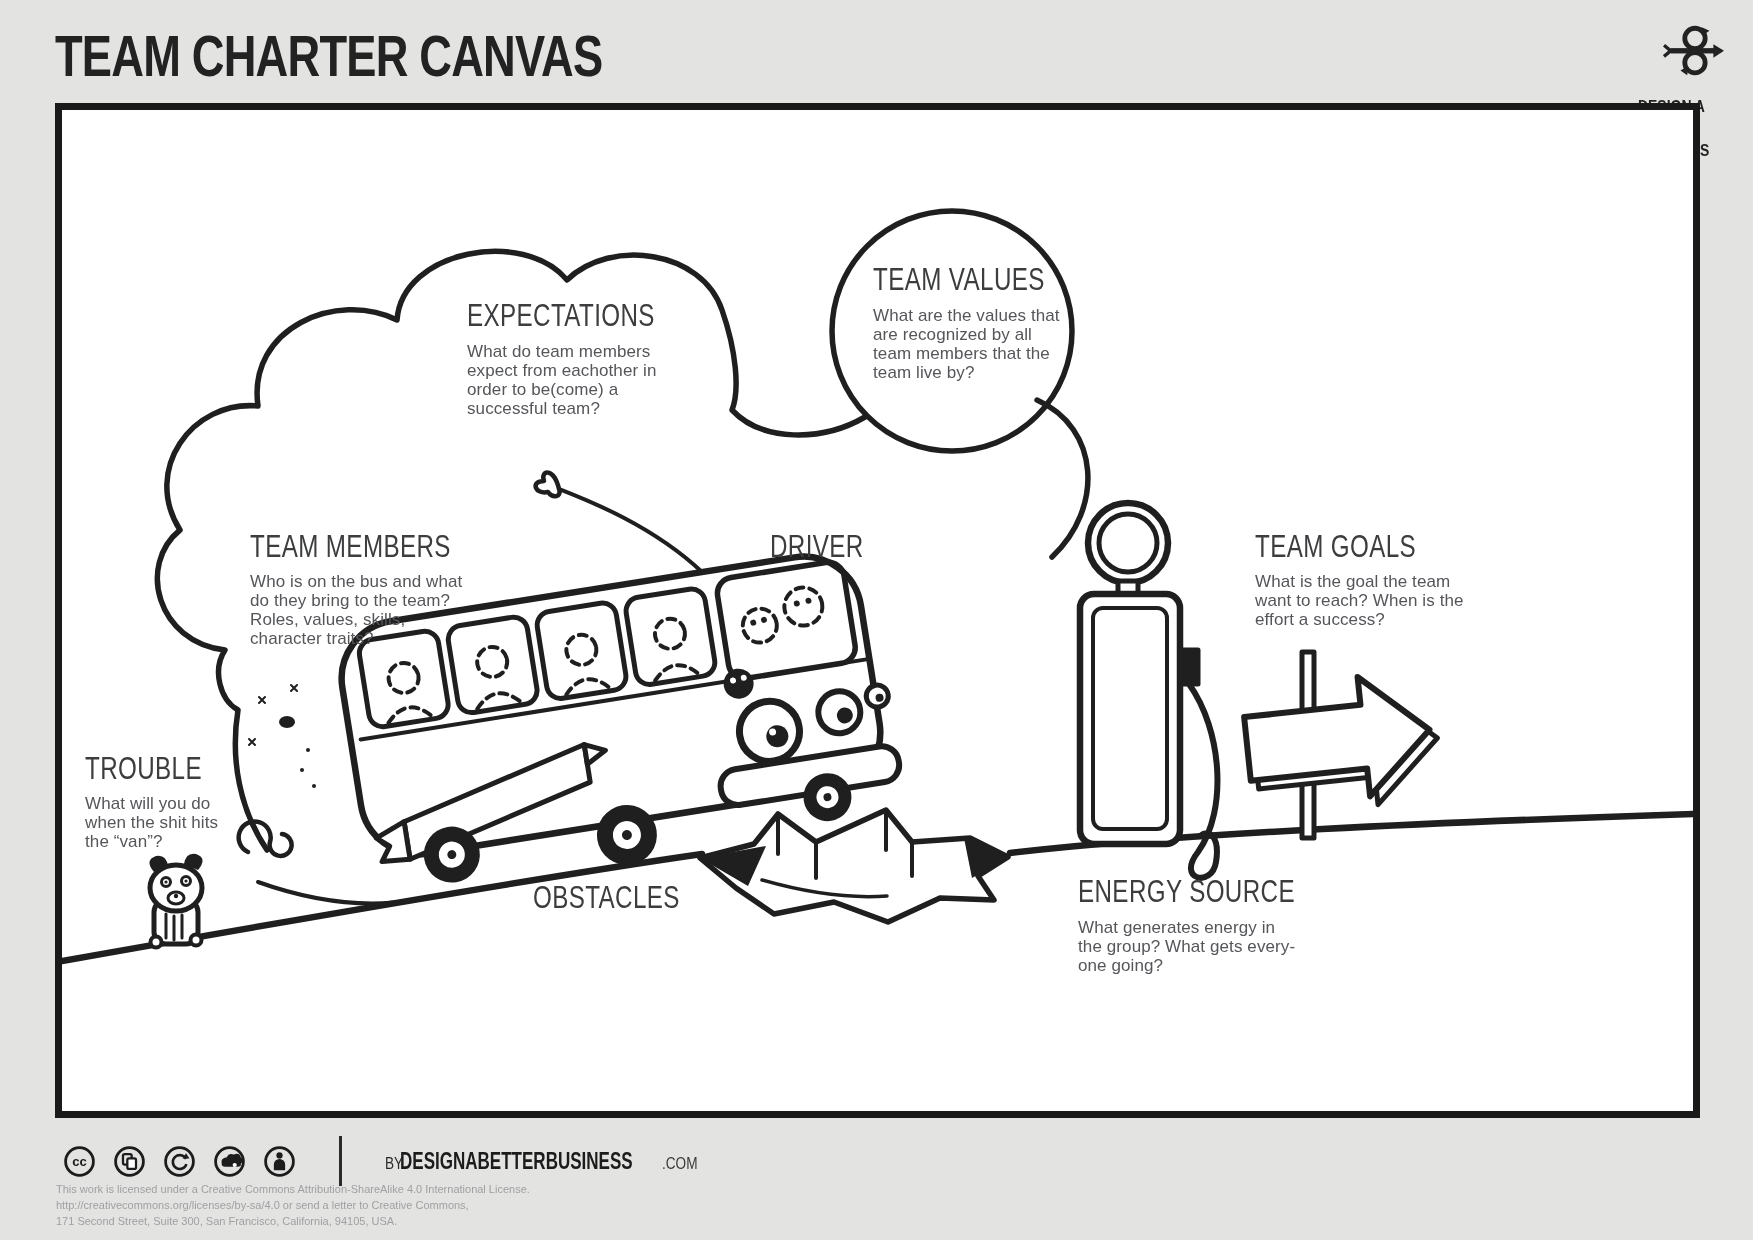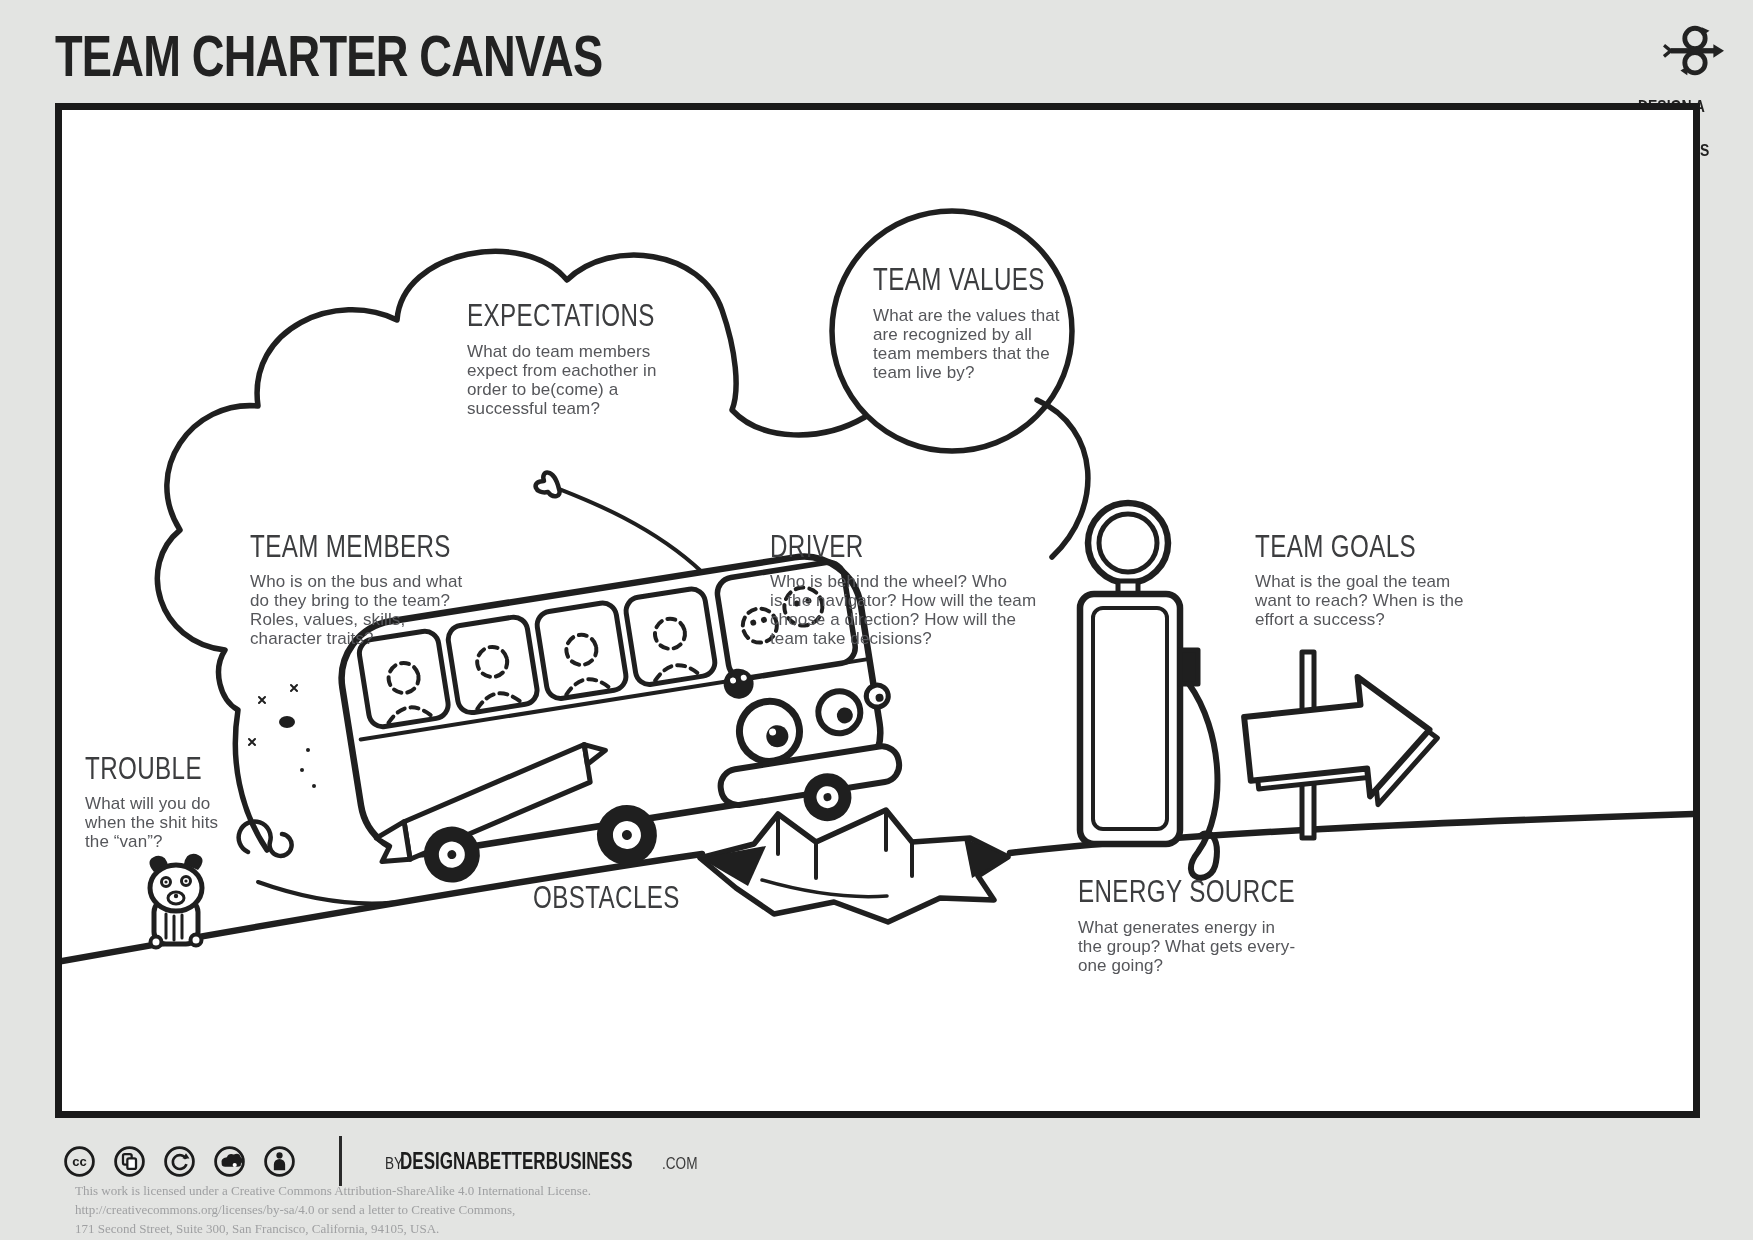--- a/index.html
+++ b/index.html
@@ -38,22 +38,22 @@
 
   .footer{position:absolute;left:63px;top:1136px;display:flex;align-items:center;gap:17px;}
   .cc-badge{width:33px;height:33px;flex:0 0 auto;}
   .foot-divider{width:3px;height:50px;background:#2a2a2a;margin:0 26px 0 26px;}
   .byline{display:flex;align-items:baseline;white-space:nowrap;}
   .byline .by{font-size:17px;color:#2a2a2a;transform:scaleX(.8);transform-origin:left bottom;display:inline-block;}
   .byline .brand-name{font-size:23px;font-weight:bold;color:#1c1c1c;transform:scaleX(.74);transform-origin:left bottom;display:inline-block;margin-left:-8px;}
   .byline .tld{font-size:17px;color:#3a3a3a;transform:scaleX(.8);transform-origin:left bottom;display:inline-block;margin-left:-52px;}
 
   .license{
-    position:absolute;left:75px;top:1182px;
-    font-size:13px;line-height:1.45;color:var(--lic);white-space:pre-line;font-family:Liberation Serif, serif;
+    position:absolute;left:56px;top:1182px;
+    font-size:11px;line-height:1.45;color:var(--lic);white-space:pre-line;
   }
 </style>
 </head>
 <body>
 
 <div class="page-title">TEAM CHARTER CANVAS</div>
 
 <div class="brand">
   <svg class="brand-mark" width="62" height="64" viewBox="0 0 64 64">
     <g stroke="#222" fill="none" stroke-width="5">
@@ -232,24 +232,20 @@
     <div class="sec-h">TEAM MEMBERS</div>
   </div>
   <div class="sec sec-b" style="left:188px;top:462px;width:240px;">Who is on the bus and what
 do they bring to the team?
 Roles, values, skills,
 character traits?</div>
 
   <div class="sec" style="left:708px;top:419px;">
     <div class="sec-h">DRIVER</div>
   </div>
-  <div class="sec sec-b" style="left:708px;top:462px;width:280px;">Who is behind the wheel? Who
-is the navigator? How will the team
-choose a direction? How will the
-team take decisions?</div>
 
   <div class="sec" style="left:1193px;top:419px;">
     <div class="sec-h">TEAM GOALS</div>
   </div>
   <div class="sec sec-b" style="left:1193px;top:462px;width:240px;">What is the goal the team
 want to reach? When is the
 effort a success?</div>
 
   <div class="sec" style="left:23px;top:641px;">
     <div class="sec-h">TROUBLE</div>

